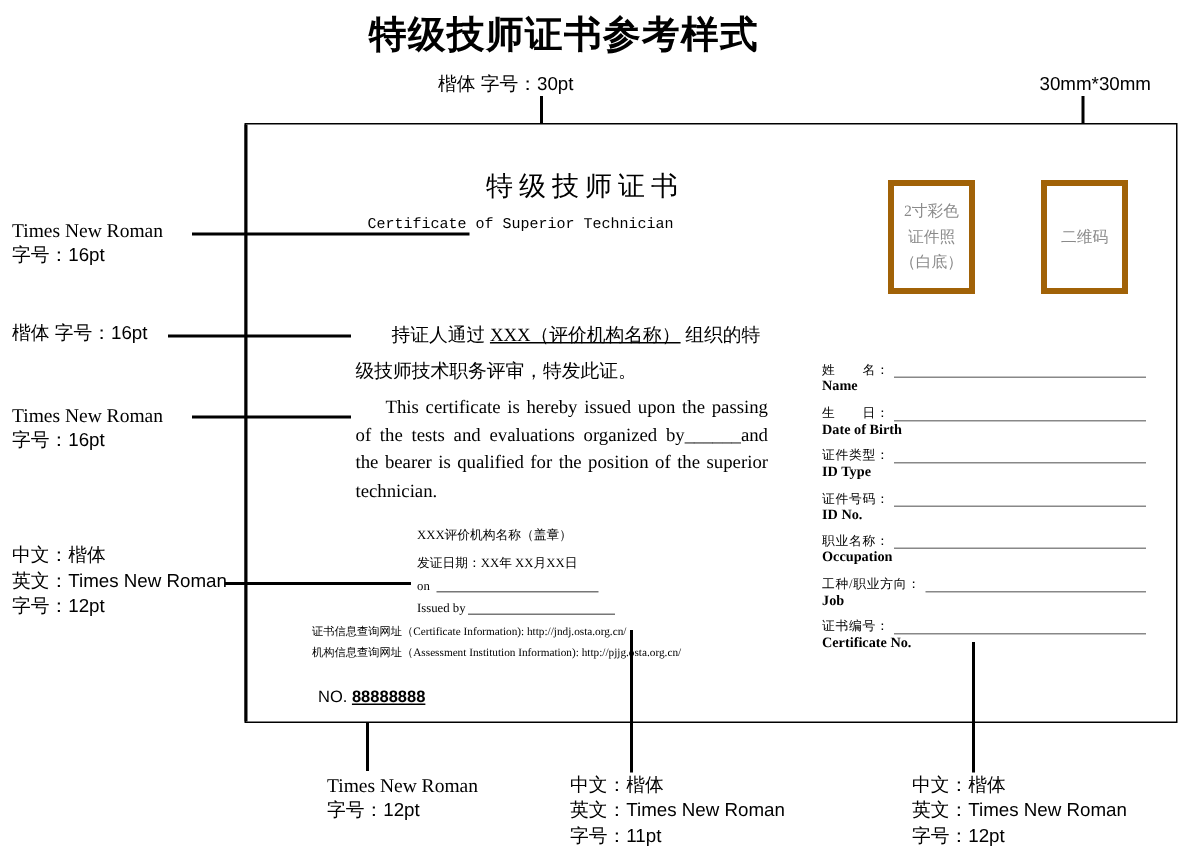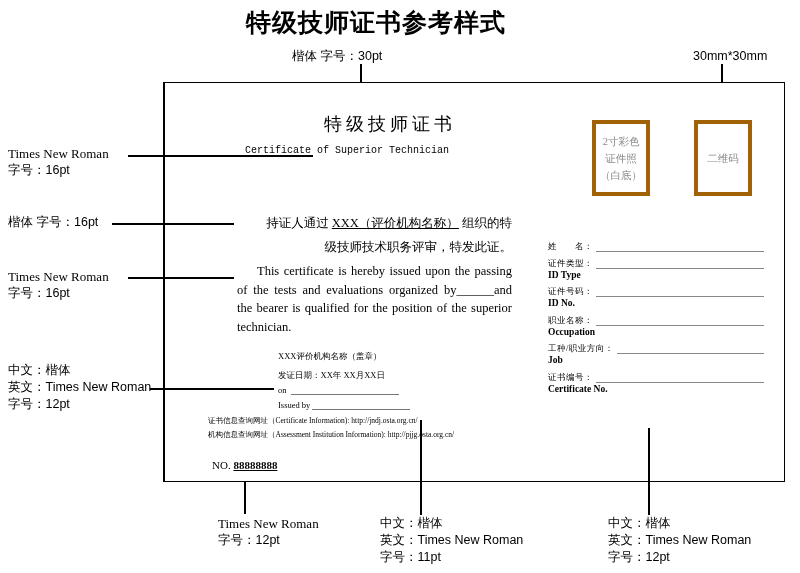--- a/index.html
+++ b/index.html
@@ -72,21 +72,20 @@
     font-size: 10px;
   }
 
   #body-cn {
     left: 237px; top: 211px;
     width: 275px;
     font-family: "Liberation Serif", "DejaVu Serif", serif;
     font-size: 12.5px;
     line-height: 24px;
     text-indent: 24px;
-    text-align: right;
   }
   #body-cn u { text-decoration: underline; }
 
   #body-en {
     left: 237px; top: 262px;
     width: 275px;
     font-family: "Liberation Serif", "DejaVu Serif", serif;
     font-size: 12.5px;
     line-height: 18.5px;
     text-align: justify;
@@ -119,21 +118,21 @@
     left: 208px; top: 414px;
     width: 310px;
     font-family: "Liberation Serif", "DejaVu Serif", serif;
     font-size: 7.5px;
     line-height: 14px;
     white-space: nowrap;
   }
 
   #cert-no {
     left: 212px; top: 459px;
-    font-family: Liberation Serif, serif;
+    font-family: Liberation Sans, sans-serif;
     font-size: 11px;
   }
   #cert-no b {
     font-weight: bold;
     text-decoration: underline;
   }
 
   
   .placeholder-box {
     border: 4px solid #a16207;
@@ -228,20 +227,28 @@
   <div class="abs placeholder-box" id="qr-box">
     <div>二维码</div>
   </div>
 
   <div class="abs" id="info-fields">
     <div class="field">
       <div class="field-row">
           <span class="field-cn">姓　　名：</span>
           <span class="field-rule"></span>
         </div>
+      <div class="field-en">Name</div>
+    </div>
+    <div class="field">
+      <div class="field-row">
+          <span class="field-cn">生　　日：</span>
+          <span class="field-rule"></span>
+        </div>
+      <div class="field-en">Date of Birth</div>
     </div>
     <div class="field">
       <div class="field-row">
           <span class="field-cn">证件类型：</span>
           <span class="field-rule"></span>
         </div>
       <div class="field-en">ID Type</div>
     </div>
     <div class="field">
       <div class="field-row">

